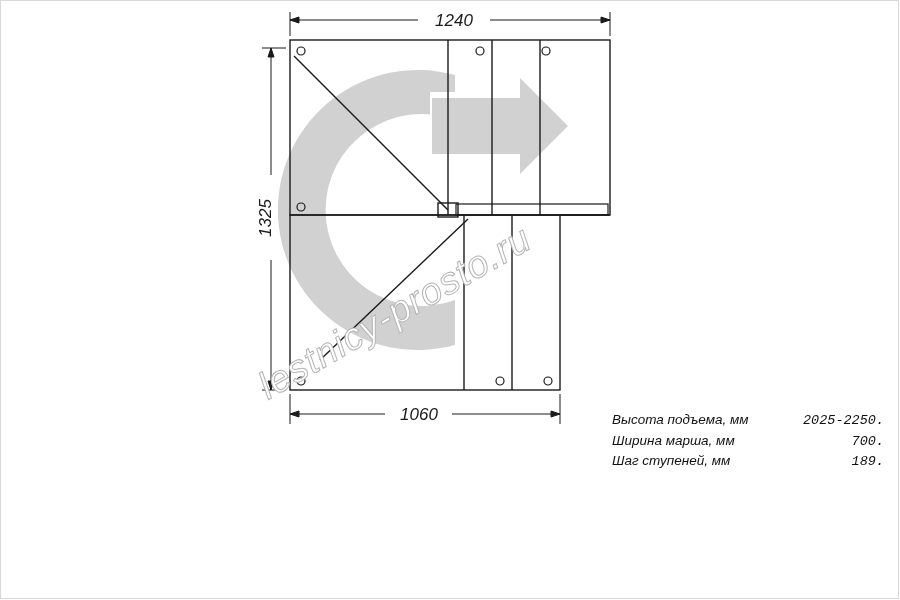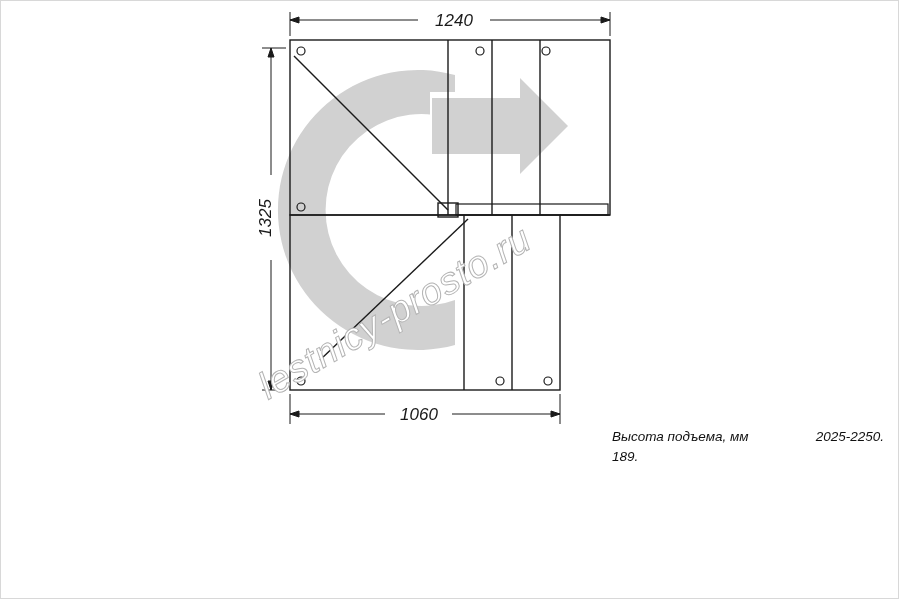--- a/index.html
+++ b/index.html
@@ -41,35 +41,35 @@
     letter-spacing: 1px;
   }
   .specs {
     position: absolute;
     left: 612px;
     top: 410px;
     width: 272px;
     font-size: 13.5px;
     font-style: italic;
     color: #111;
-    margin-top: 17px;
   }
   .spec-row {
     display: flex;
     justify-content: space-between;
     align-items: baseline;
     line-height: 19.5px;
     white-space: nowrap;
   }
   .spec-name {
     text-align: left;
     padding-right: 8px;
   }
   .spec-value {
     text-align: left;
+    font-family: Liberation Mono, monospace;
   }
   .border-frame {
     position: absolute;
     left: 0;
     top: 0;
     width: 899px;
     height: 599px;
     border: 1px solid #d8d8d8;
     box-sizing: border-box;
     pointer-events: none;
@@ -158,18 +158,23 @@
     <text class="wm-text" x="268" y="400" transform="rotate(-30 268 400)">lestnicy-prosto.ru</text>
 
   </svg>
 
   <div class="specs">
     <div class="spec-row">
       <span class="spec-name">Высота подъема, мм</span>
       <span class="spec-value">2025-2250.</span>
     </div>
     <div class="spec-row">
+      <span class="spec-name">Ширина марша, мм</span>
+      <span class="spec-value">700.</span>
+    </div>
+    <div class="spec-row">
+      <span class="spec-name">Шаг ступеней, мм</span>
       <span class="spec-value">189.</span>
     </div>
   </div>
 
   <div class="border-frame"></div>
 </div>
 
 </body></html>

